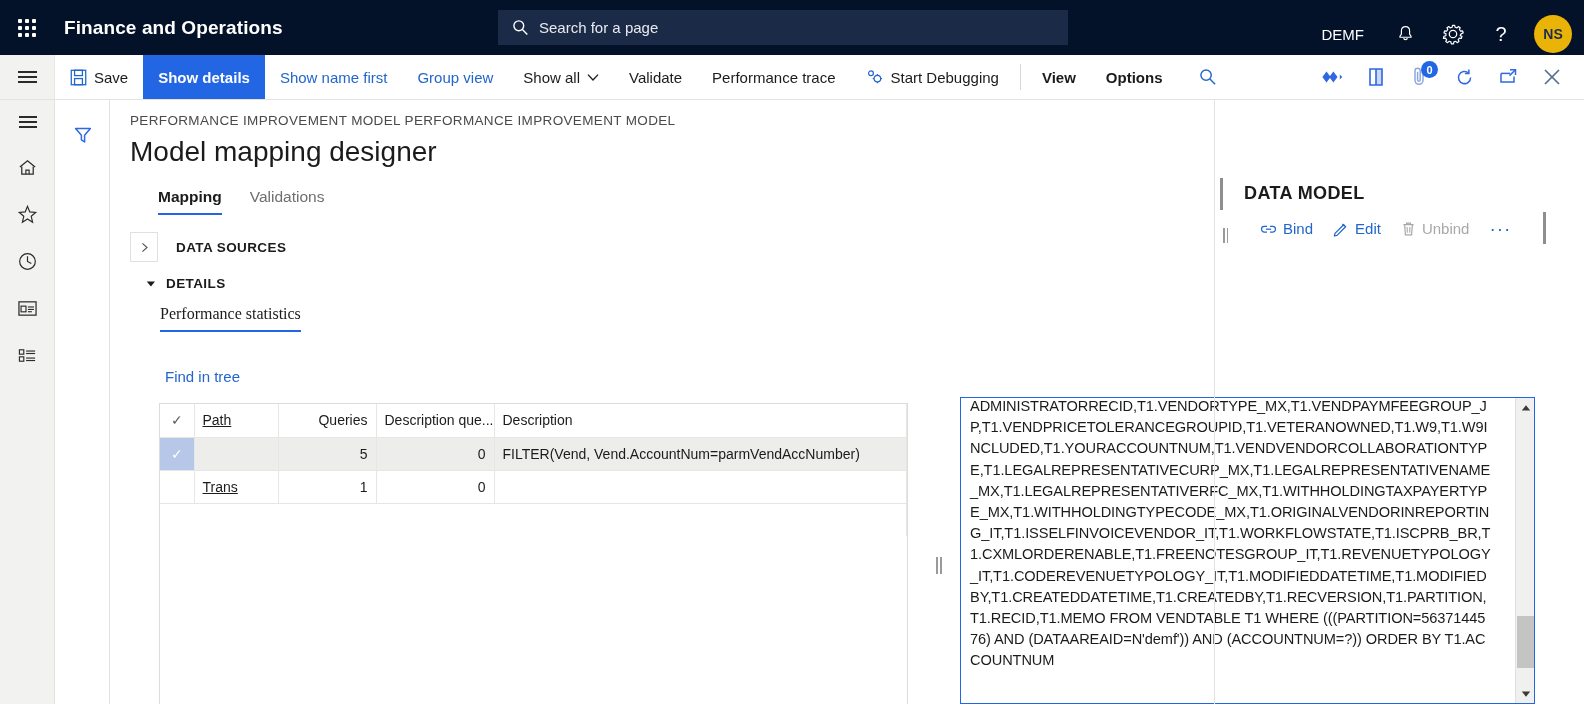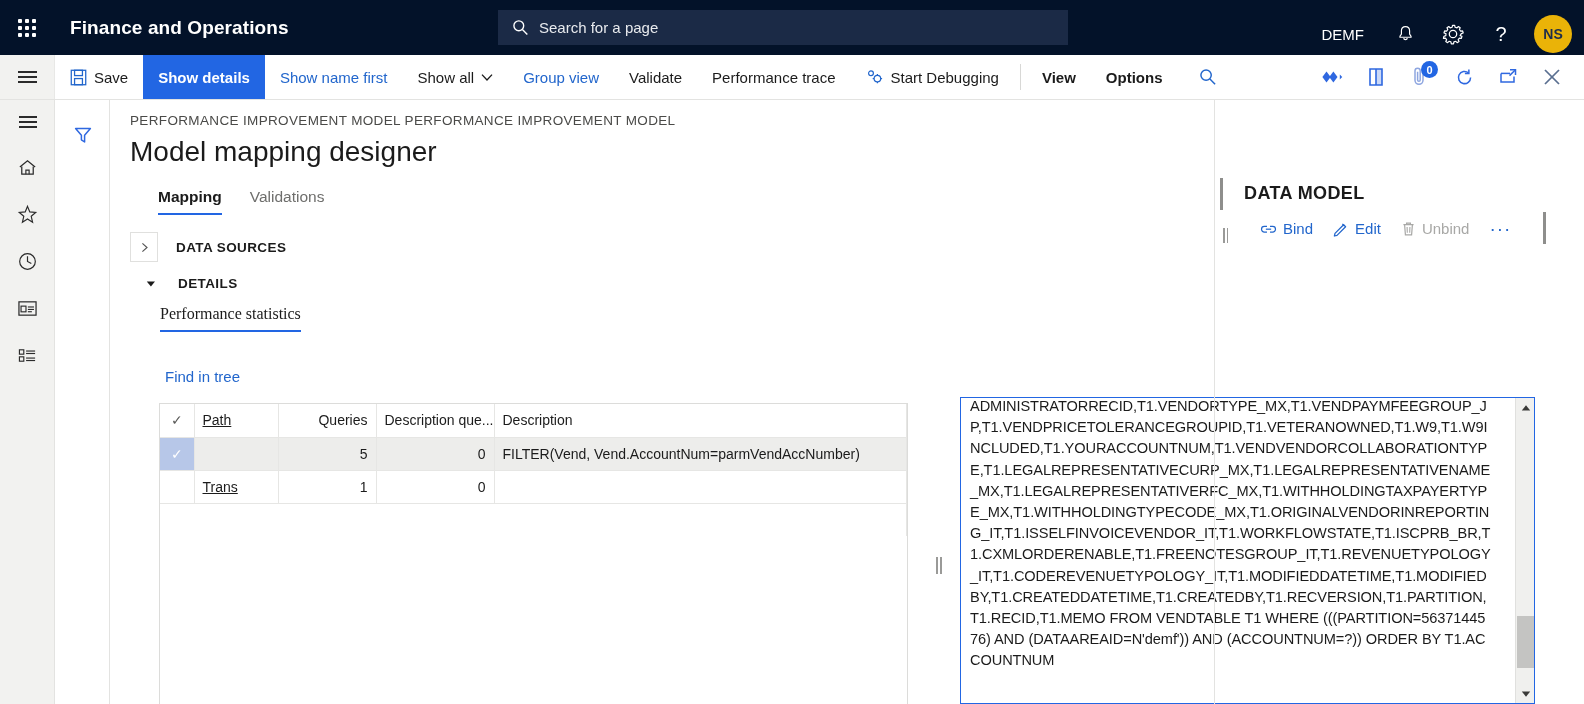--- a/index.html
+++ b/index.html
@@ -19,21 +19,21 @@
   .waffle {
     width: 54px; height: 55px; display: flex; align-items: center; justify-content: center;
     cursor: pointer;
   }
   .waffle-grid {
     display: grid; grid-template-columns: repeat(3, 4px); grid-template-rows: repeat(3, 4px);
     gap: 3px;
   }
   .waffle-grid i { display:block; width:4px; height:4px; background:#fff; border-radius:1px; }
   .brand {
-    color: #ffffff; font-size: 19px; font-weight: bold; margin-left: 16px;
+    color: #ffffff; font-size: 19px; font-weight: bold; margin-left: 10px;
     letter-spacing: .1px; white-space: nowrap;
   }
   .search-box {
     position: absolute; left: 498px; top: 10px; width: 570px; height: 35px;
     background: #1b2a46; display: flex; align-items: center; padding-left: 14px;
     cursor: text;
   }
   .search-box .mag { margin-right: 10px; display:flex; }
   .search-box span.ph { color: #e8eaee; font-size: 15px; }
   .topright { position: absolute; right: 0; top: 0; height: 68px; display: flex; align-items: center; }
@@ -102,21 +102,21 @@
   .tab.sel { color:#1b1b1b; font-weight:bold; border-bottom: 2.5px solid #2266e3; }
 
   .section-row { position:absolute; left:20px; top:132px; display:flex; align-items:center; }
   .expander {
     width:28px; height:30px; border:1px solid #e0e0de; background:#fff;
     display:flex; align-items:center; justify-content:center; cursor:pointer;
   }
   .sec-label { font-size:13.5px; font-weight:bold; color:#1b1b1b; letter-spacing:.4px; margin-left:18px; }
 
   .details-row { position:absolute; left:36px; top:176px; display:flex; align-items:center; cursor:pointer; }
-  .details-row .sec-label { margin-left: 22px; text-align: center; }
+  .details-row .sec-label { margin-left: 10px; text-align: center; }
 
   .subtab { position:absolute; left:50px; top:205px; }
   .subtab .lbl { font-size:16px; color:#1b1b1b; padding-bottom:7px; display:inline-block; border-bottom:2.5px solid #2266e3; cursor:pointer;font-family:Liberation Serif, serif;}
 
   .findintree {
     position:absolute; left:55px; top:268px; font-size:15px; color:#2266cc; cursor:pointer;
   }
 
   
   .gridwrap {
@@ -258,30 +258,30 @@
             <rect x="1.2" y="1.2" width="13.6" height="13.6" fill="none" stroke="#2266cc" stroke-width="1.2"></rect>
             <rect x="4.3" y="1.2" width="7.4" height="5" fill="none" stroke="#2266cc" stroke-width="1.2"></rect>
             <rect x="4.3" y="9" width="7.4" height="5.8" fill="none" stroke="#2266cc" stroke-width="1.2"></rect>
           </svg>
       </span>
       <span>Save</span>
     </div>
 
     <div class="btn active">Show details</div>
     <div class="btn">Show name first</div>
+    <div class="btn">Group view</div>
+
     <div class="btn dark">
       <span>Show all</span>
       <span style="margin-left:7px;display:flex">
         <svg width="12" height="9" viewBox="0 0 12 9">
             <polyline points="1,1.6 6,7 11,1.6" fill="none" stroke="#1b1b1b" stroke-width="1.3"></polyline>
           </svg>
       </span>
     </div>
-
-    <div class="btn">Group view</div>
 
     <div class="btn dark">Validate</div>
     <div class="btn dark">Performance trace</div>
 
     <div class="btn dark">
       <span class="ico">
         <svg width="18" height="16" viewBox="0 0 18 16">
             <circle cx="5" cy="4.3" r="2.4" fill="none" stroke="#2266cc" stroke-width="1.2"></circle>
             <circle cx="11.4" cy="9.6" r="3.3" fill="none" stroke="#2266cc" stroke-width="1.2"></circle>
             <g stroke="#2266cc" stroke-width="1.2">

